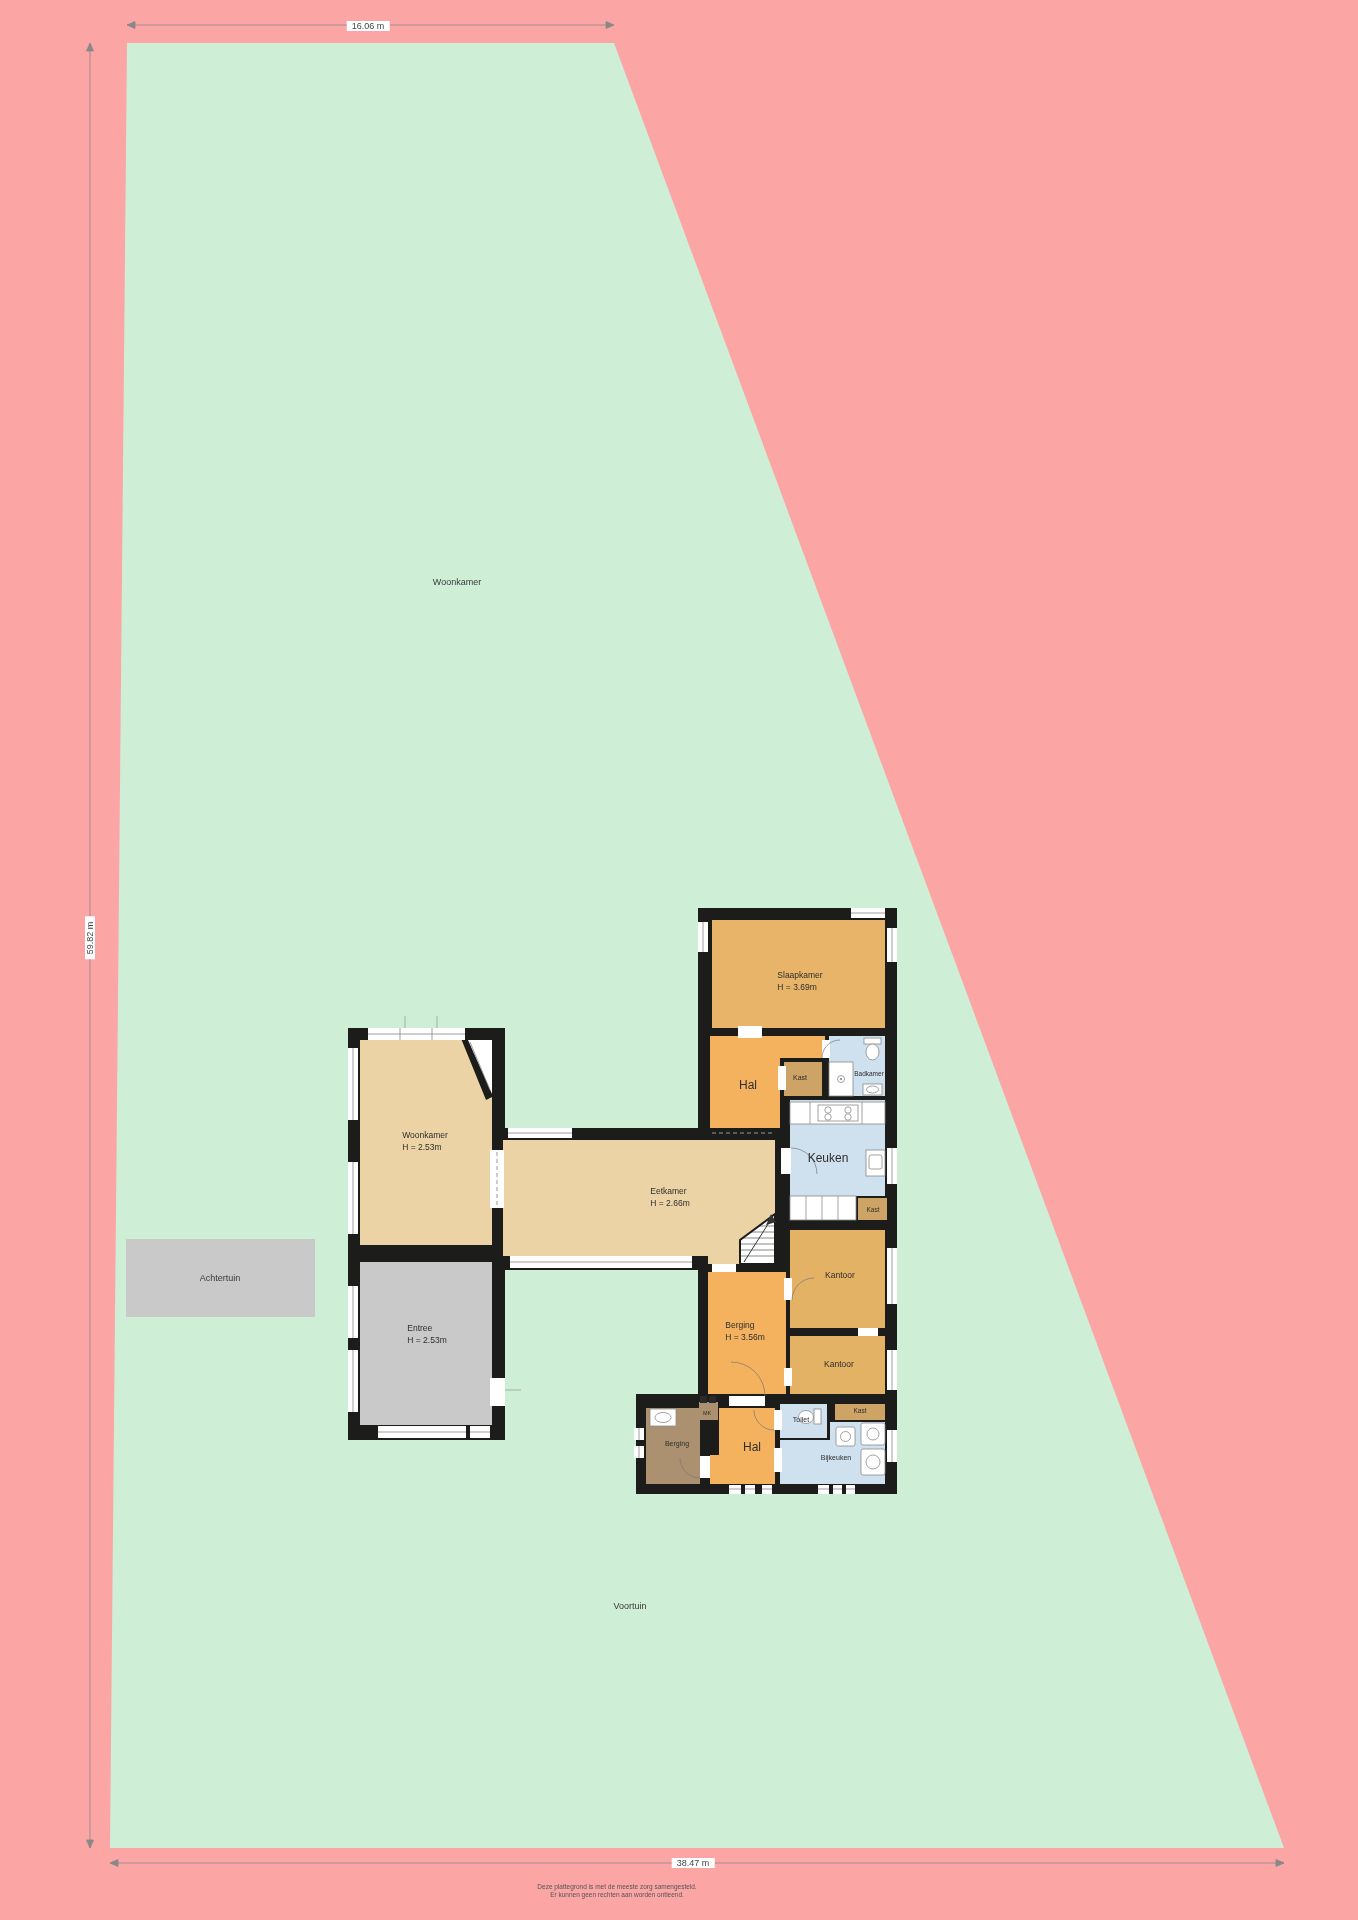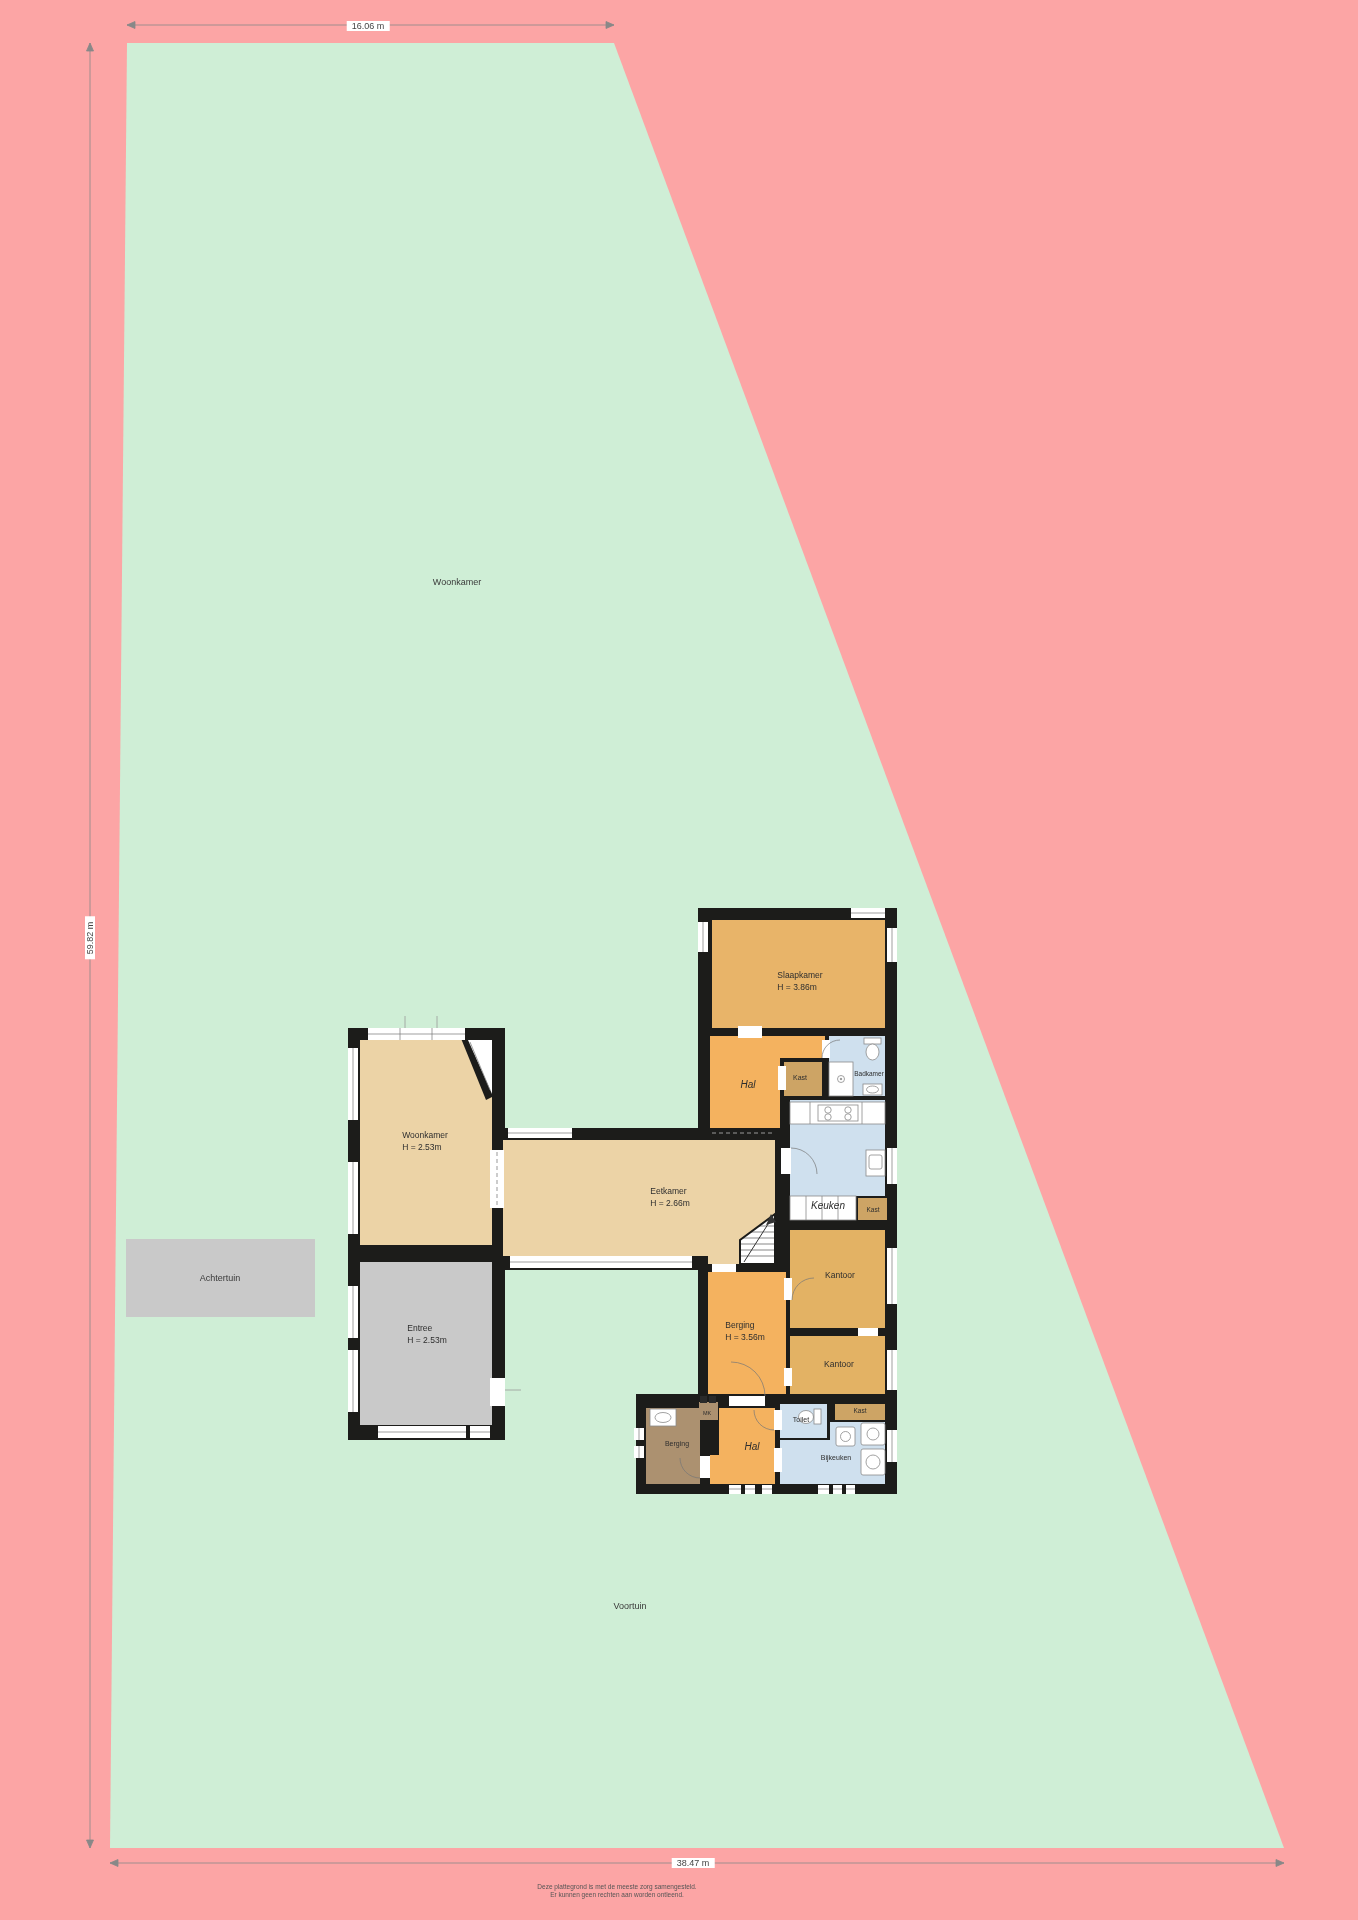--- a/index.html
+++ b/index.html
@@ -5,21 +5,21 @@
   html,body{margin:0;padding:0;background:#fff;}
   .page{position:relative;width:1358px;height:1920px;background:#fca5a5;overflow:hidden;
         font-family:"Liberation Sans",sans-serif;}
   .page svg{position:absolute;left:0;top:0;}
   .lbl{position:absolute;transform:translate(-50%,-50%);white-space:nowrap;
        font-size:9px;color:#3a3a3a;text-align:center;}
   .dim{background:#fff;padding:0 5px;color:#444;}
   .dim.vert{transform:translate(-50%,-50%) rotate(-90deg);}
   .rlabel{position:absolute;transform:translate(-50%,-50%);text-align:left;
           line-height:12px;font-size:8.5px;color:#2e2e2e;white-space:nowrap;}
-  .fs8{font-size:10px;font-style:italic;}
+  .fs8{font-size:12px;}
   .fs7{font-size:7px;}
   .fs65{font-size:6.5px;}
   .fs55{font-size:5.5px;line-height:6px;}
   .disc{font-size:6.5px;color:#555;line-height:8px;}
 </style>
 </head>
 <body>
 
 <div class="page">
 
@@ -240,26 +240,26 @@
 <div class="lbl dim" style="left:368px;top:26px">16.06 m</div>
 <div class="lbl dim vert" style="left:90px;top:938px">59.82 m</div>
 <div class="lbl dim" style="left:693px;top:1863px">38.47 m</div>
 
 <div class="lbl" style="left:457px;top:582px">Woonkamer</div>
 <div class="lbl" style="left:630px;top:1606px">Voortuin</div>
 <div class="lbl" style="left:220px;top:1278px">Achtertuin</div>
 
 <div class="rlabel" style="left:800px;top:981px">
   <div>Slaapkamer</div>
-  <div>H = 3.86m</div>
+  <div>H = 3.69m</div>
 </div>
 <div class="rlabel fs8" style="left:748px;top:1085px">Hal</div>
 <div class="rlabel fs7" style="left:800px;top:1078px">Kast</div>
 <div class="rlabel fs65" style="left:869px;top:1074px">Badkamer</div>
-<div class="rlabel fs8" style="left:828px;top:1206px">Keuken</div>
+<div class="rlabel fs8" style="left:828px;top:1158px">Keuken</div>
 <div class="rlabel fs65" style="left:873px;top:1210px">Kast</div>
 <div class="rlabel" style="left:840px;top:1275px">Kantoor</div>
 <div class="rlabel" style="left:839px;top:1364px">Kantoor</div>
 <div class="rlabel" style="left:745px;top:1331px">
   <div>Berging</div>
   <div>H = 3.56m</div>
 </div>
 <div class="rlabel" style="left:670px;top:1197px">
   <div>Eetkamer</div>
   <div>H = 2.66m</div>

